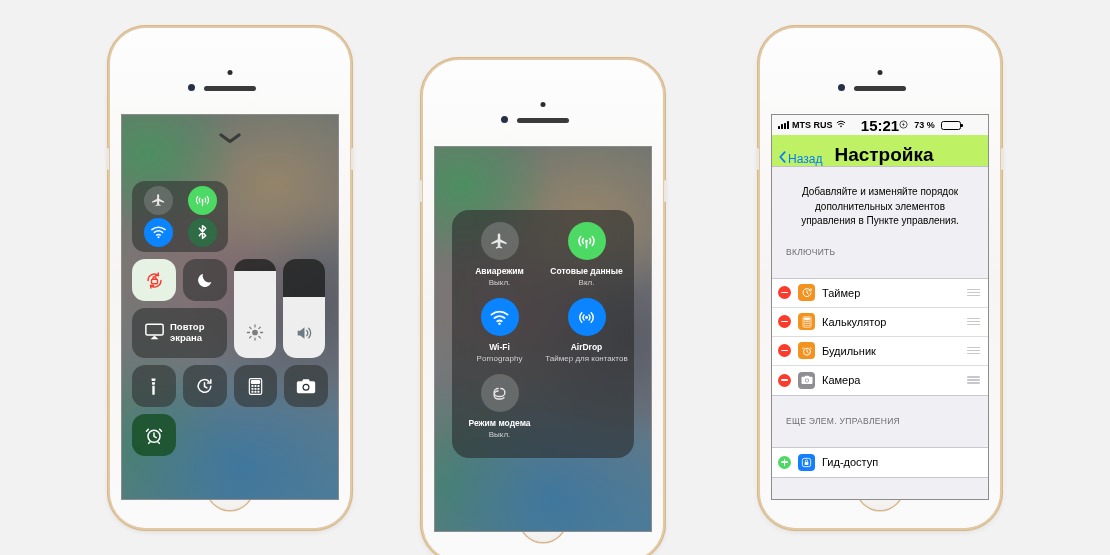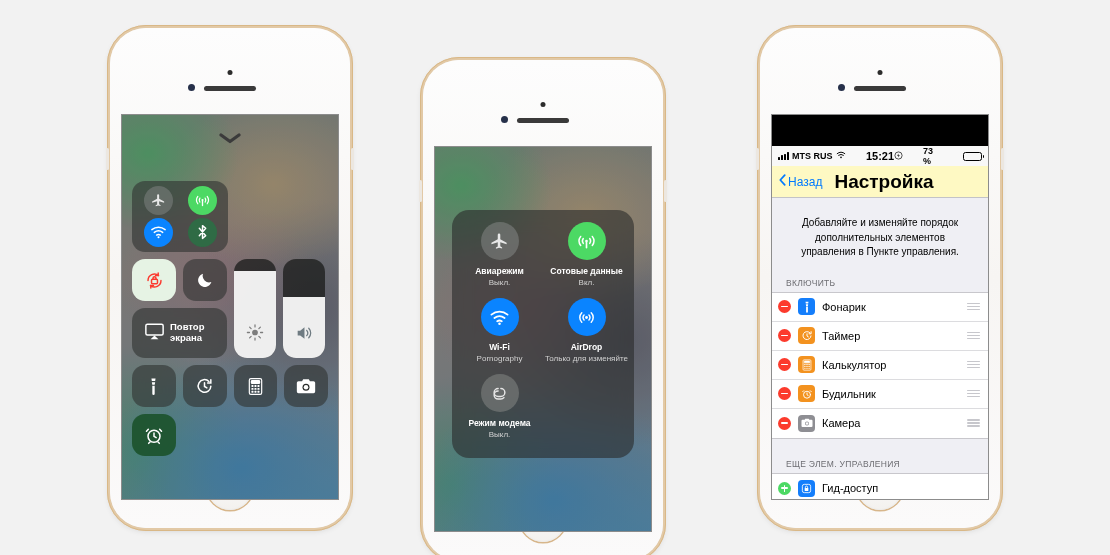--- a/index.html
+++ b/index.html
@@ -192,58 +192,58 @@
     width:38px; height:38px; border-radius:50%;
     display:flex; align-items:center; justify-content:center;
     background: rgba(125,128,126,.62);
   }
   .bigbtn.g { background:#4cd964; }
   .bigbtn.b { background:#0a84ff; }
   .c2name { color:#fff; font-size:8.5px; font-weight:700; text-align:center; line-height:1.2; }
   .c2state { color:#d2d2d2; font-size:8px; text-align:center; line-height:1.25; margin-top:-4px; }
 
   
-  .ios-settings { position:absolute; inset:0; background:#efeff4;margin-top:31px; }
+  .ios-settings { position:absolute; inset:0; background:#efeff4; }
   .statusbar {
     height:20px; background:#f8f8f8;
     display:flex; align-items:center; padding:0 6px;
     font-size:9px; color:#000; font-weight:700;
   }
   .sb-left { display:flex; align-items:center; gap:3px; flex:1; }
-  .sb-center { font-size:11px; font-weight:700; }
-  .sb-right { display:flex; align-items:center; gap:20px; flex:1; }
+  .sb-center { font-size:15px; font-weight:700; }
+  .sb-right { display:flex; align-items:center; gap:6px; flex:1; }
   .bars { display:flex; align-items:flex-end; gap:1px; height:8px; }
   .bars i { width:2px; background:#000; border-radius:.5px; display:block; }
   .batt {
     width:20px; height:9px; border:1px solid #000; border-radius:2.5px;
     position:relative; padding:1px;
   }
   .batt::after {
     content:""; position:absolute; right:-3px; top:2.5px;
     width:1.5px; height:3px; background:#000; border-radius:0 1px 1px 0;
   }
   .batt .lvl { height:100%; background:#fdcf2f; border-radius:1px; }
 
   .navbar {
-    height:32px; background:#fef9c3;
+    height:32px; background:#bef264;
     border-bottom:.5px solid #c3c3c7;
-    display:flex; align-items:center; position:relative;
+    display:flex; align-items:flex-end; position:relative;
     padding:0 7px;
   }
   .backbtn { display:flex; align-items:center; gap:2px; color:#007aff; font-size:12px; }
   .navtitle {
     position:absolute; left:8px; right:0; text-align:center;
     font-size:19px; font-weight:700; color:#000;
   }
   .sett-intro {
     padding:18px 16px 14px;
     font-size:10px; line-height:1.45; text-align:center; color:#000;
   }
   .sect-hdr {
-    padding:4px 14px 4px; font-size:8.5px; color:#6d6d72;
+    padding:4px 14px 21px; font-size:8.5px; color:#6d6d72;
     letter-spacing:.3px; text-transform:uppercase;
   }
   .lst { background:#fff; border-top:.5px solid #c8c7cc; border-bottom:.5px solid #c8c7cc; }
   .lrow {
     height:29px; display:flex; align-items:center; gap:7px;
     padding:0 8px 0 6px; border-bottom:.5px solid #dcdcdf;
     background:#fff;
   }
   .lrow:last-child { border-bottom:none; }
   .circ {
@@ -483,21 +483,21 @@
 
         <div class="cc2cell">
           <div class="bigbtn b">
             <svg width="21" height="21" viewBox="0 0 24 24" fill="none" stroke="#fff" stroke-width="1.7" stroke-linecap="round">
               <circle cx="12" cy="12" r="1.6" fill="#fff" stroke="none"></circle>
               <path d="M9.2 14.8a3.9 3.9 0 0 1 0-5.6M14.8 9.2a3.9 3.9 0 0 1 0 5.6"></path>
               <path d="M6.6 17.4a7.6 7.6 0 0 1 0-10.8M17.4 6.6a7.6 7.6 0 0 1 0 10.8"></path>
             </svg>
           </div>
           <div class="c2name">AirDrop</div>
-          <div class="c2state">Только для изменяйте</div>
+          <div class="c2state">Таймер для контактов</div>
         </div>
 
         <div class="cc2cell">
           <div class="bigbtn">
             <svg width="21" height="19" viewBox="0 0 24 22" fill="none" stroke="#e6e6e6" stroke-width="1.7" stroke-linecap="round">
               <path d="M13.6 5.2a4.6 4.6 0 0 1 0 9.2h-3.2a4.6 4.6 0 0 1 0-9.2"></path>
               <path d="M10.4 8.2a4.6 4.6 0 0 0 0 9.2h3.2a4.6 4.6 0 0 0 3.5-1.6"></path>
             </svg>
           </div>
           <div class="c2name">Режим модема</div>
@@ -561,36 +561,20 @@
             <span>Назад</span>
           </div>
           <div class="navtitle">Настройка</div>
         </div>
 
         <div class="sett-intro">Добавляйте и изменяйте порядок дополнительных элементов управления в Пункте управления.</div>
 
         <div class="sect-hdr">ВКЛЮЧИТЬ</div>
         <div class="lst">
 
-          <div class="lrow">
-            <span class="circ minus">
-                <span class="bar"></span>
-              </span>
-            <span class="appicon ai-blue">
-              <svg width="10" height="12" viewBox="0 0 12 16" fill="#fff">
-                  <path d="M4 1h4l-.4 2.4H4.4zM4.4 4.4h3.2l-.4 2.2H4.8zM4.8 7.4h2.4v6.9a1.2 1.2 0 0 1-2.4 0z"></path>
-                </svg>
-            </span>
-            <span class="nm">Фонарик</span>
-            <span class="handle">
-                <i></i>
-                <i></i>
-                <i></i>
-              </span>
-          </div>
 
           <div class="lrow">
             <span class="circ minus">
                 <span class="bar"></span>
               </span>
             <span class="appicon ai-orange">
               <svg width="12" height="12" viewBox="0 0 24 24" fill="none" stroke="#fff" stroke-width="2" stroke-linecap="round">
                 <path d="M17.8 5.6A8 8 0 1 0 20 11.8"></path>
                   <path d="M20.2 3.4v4.2h-4.2"></path>
                   <path d="M12 7.6v4.4l2.8 1.8"></path>

